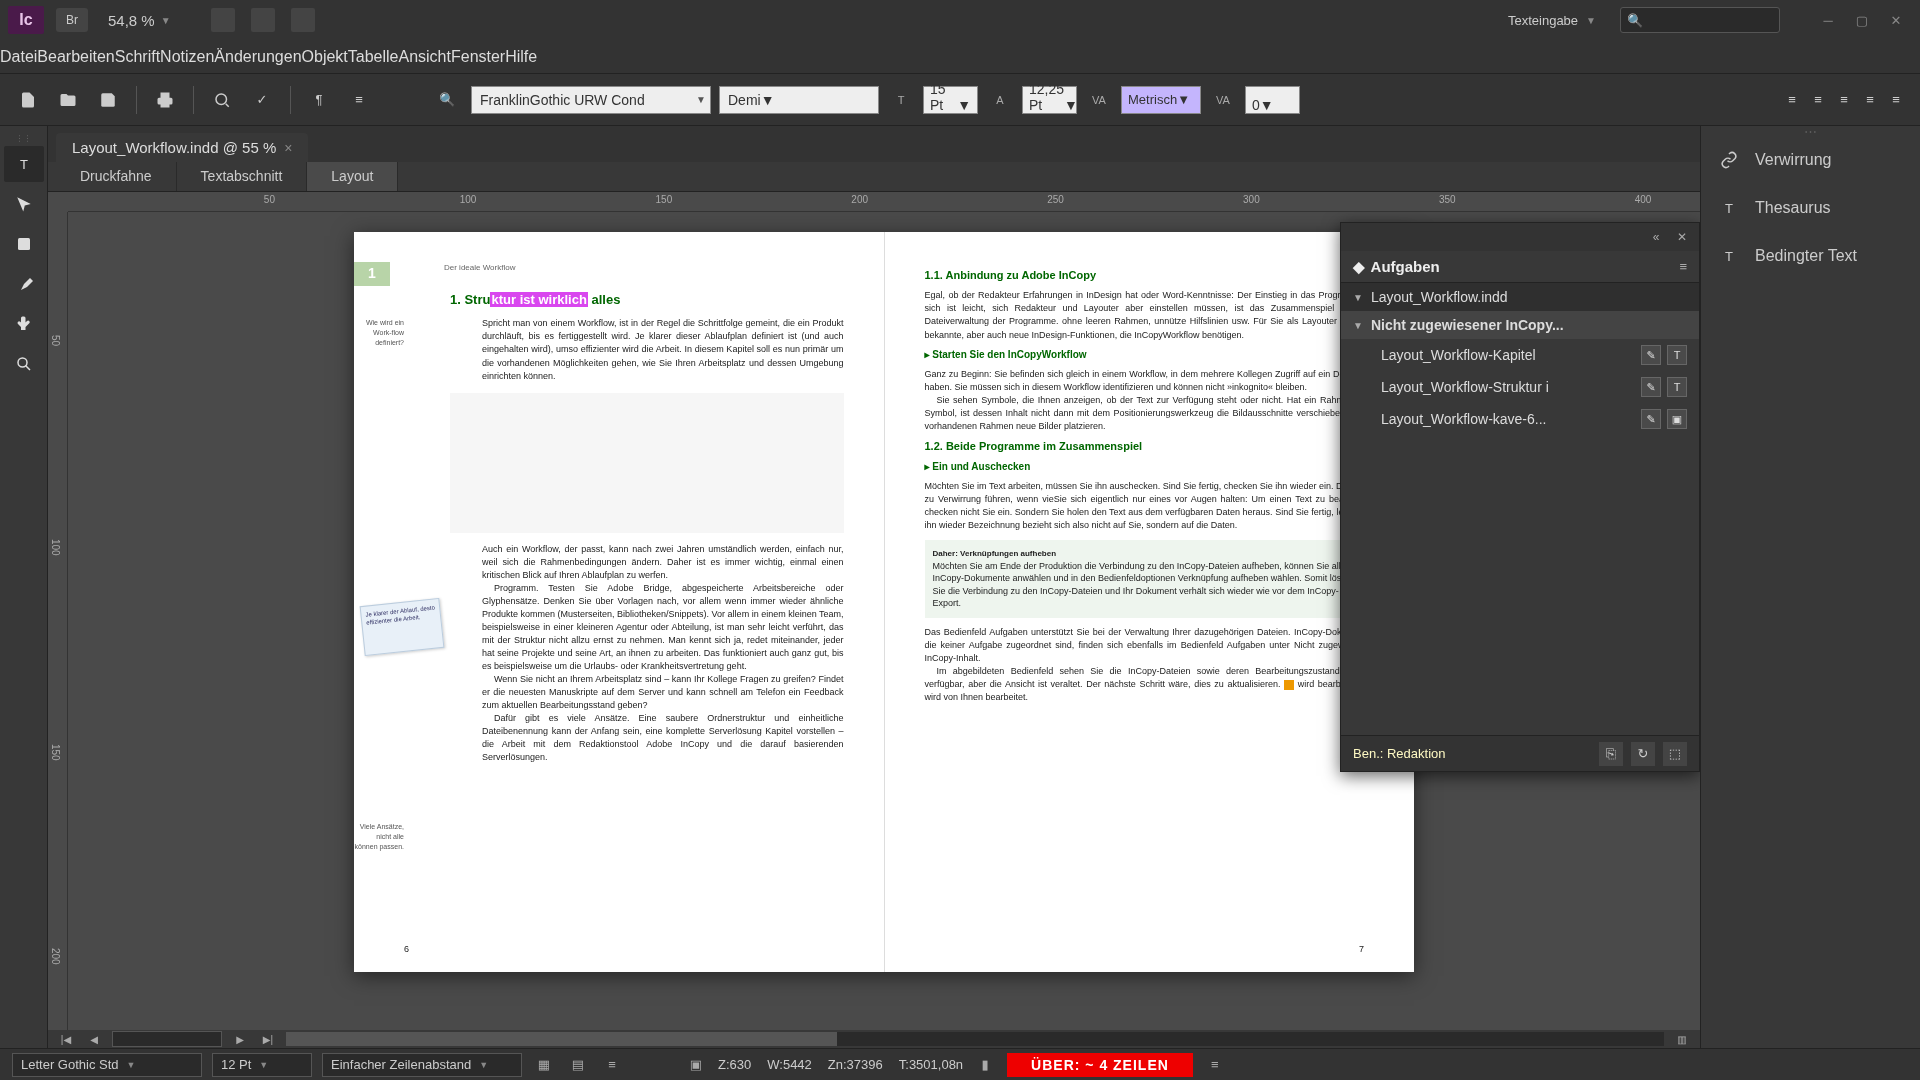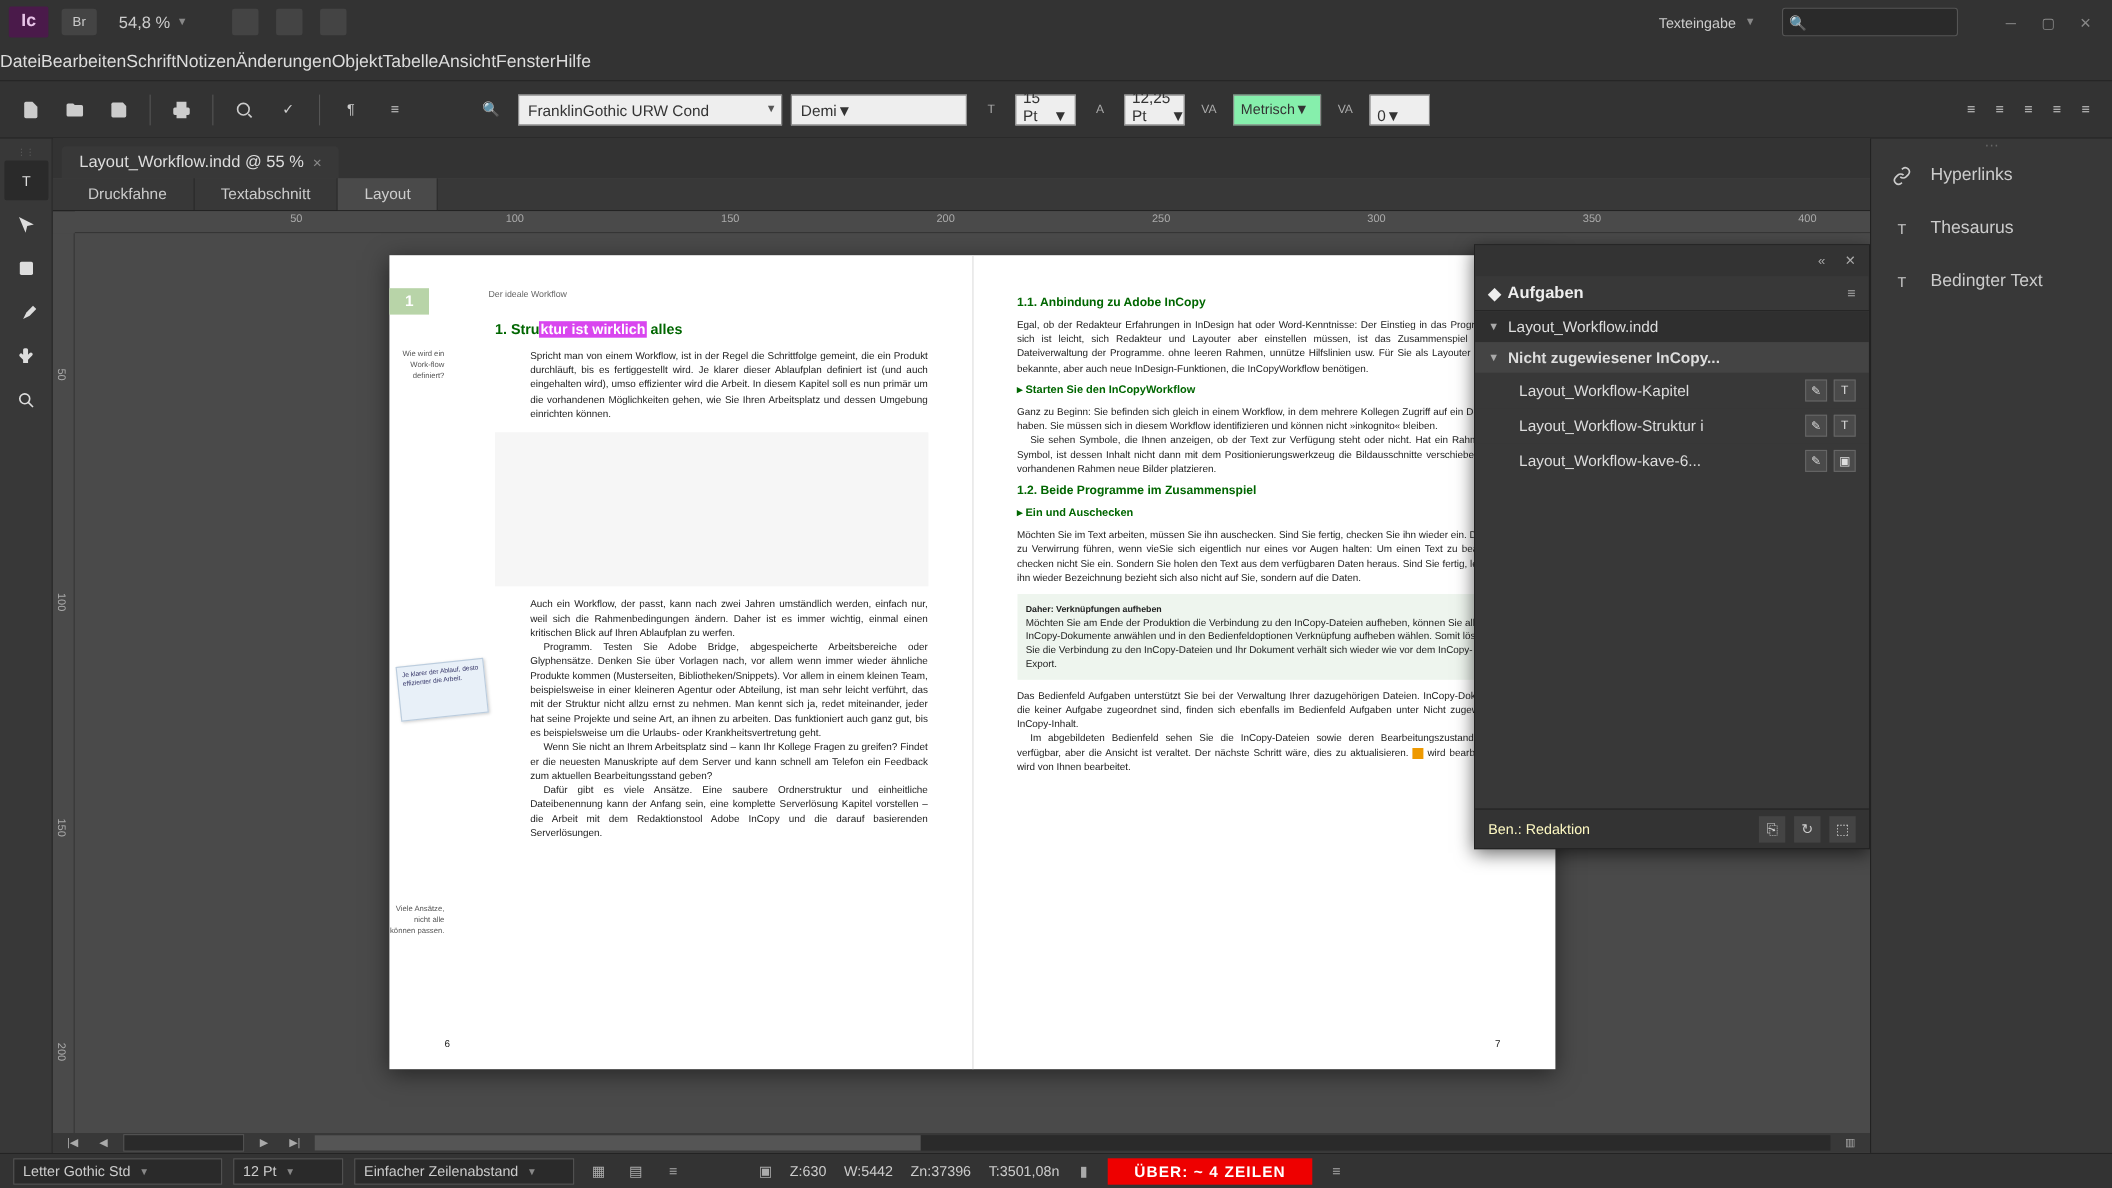--- a/index.html
+++ b/index.html
@@ -18,21 +18,21 @@
 .win-btn{width:32px;height:24px;display:flex;align-items:center;justify-content:center;color:#888}
 .menubar{height:34px;background:#333;display:flex;align-items:center;padding:0 0;border-bottom:1px solid #222}
 .menu-item{font-size:16px;color:#ddd;cursor:pointer}
 .controlbar{height:52px;background:#333;display:flex;align-items:center;padding:0 12px;gap:8px;border-bottom:1px solid #222}
 .cb-icon{width:32px;height:32px;display:flex;align-items:center;justify-content:center;color:#ccc}
 .cb-sep{width:1px;height:28px;background:#555;margin:0 4px}
 .font-select{width:240px;height:28px;background:#eee;color:#333;border:1px solid #888;display:flex;align-items:center;padding:0 8px;font-size:14px;position:relative}
 .font-select .dd{position:absolute;right:4px;color:#555;font-size:10px}
 .style-select{width:160px;height:28px;background:#eee;color:#333;border:1px solid #888;display:flex;align-items:center;padding:0 8px;font-size:14px;position:relative}
 .num-field{width:55px;height:28px;background:#eee;color:#333;border:1px solid #888;display:flex;align-items:flex-end;padding:0 6px;font-size:14px;position:relative}
-.kern-select{width:80px;height:28px;background:#86efac;color:#333;border:1px solid #888;display:flex;align-items:center;padding:0 6px;font-size:13px;position:relative}
+.kern-select{width:80px;height:28px;background:#c4b5fd;color:#333;border:1px solid #888;display:flex;align-items:center;padding:0 6px;font-size:13px;position:relative}
 .cb-label-icon{width:28px;height:28px;display:flex;align-items:center;justify-content:center;font-size:11px;color:#aaa}
 .align-btns{display:flex;gap:2px;margin-left:auto}
 .align-btn{width:24px;height:24px;display:flex;align-items:center;justify-content:center}
 .main-area{display:flex;height:calc(1080px - 40px - 34px - 52px - 32px)}
 .left-toolbar{width:48px;background:#383838;display:flex;flex-direction:column;padding-top:8px;gap:4px;border-right:1px solid #222}
 .lt-grip{height:8px;display:flex;justify-content:center;align-items:center;color:#666;font-size:8px}
 .tool-btn{width:40px;height:36px;margin:0 4px;display:flex;align-items:center;justify-content:center;border-radius:2px;color:#ddd}
 .tool-btn.active{background:#2a2a2a}
 .doc-area{flex:1;display:flex;flex-direction:column;background:#4a4a4a;position:relative}
 .doc-tabs{height:36px;background:#333;display:flex;align-items:flex-end;padding-left:8px}
@@ -394,21 +394,21 @@
   </div>
 
   <div class="right-panels">
     <div class="rp-grip">⋯</div>
     <div class="rp-item">
       <div class="rp-icon">
           <svg viewBox="0 0 24 24">
             <path d="M10 13a5 5 0 007 0l3-3a5 5 0 00-7-7l-1 1M14 11a5 5 0 00-7 0l-3 3a5 5 0 007 7l1-1" fill="none" stroke="currentColor" stroke-width="2"></path>
           </svg>
         </div>
-      <div class="rp-label">Hyperlinks</div>
+      <div class="rp-label">Verwirrung</div>
     </div>
     <div class="rp-item">
       <div class="rp-icon">T</div>
       <div class="rp-label">Thesaurus</div>
     </div>
     <div class="rp-item">
       <div class="rp-icon">T</div>
       <div class="rp-label">Bedingter Text</div>
     </div>
   </div>

